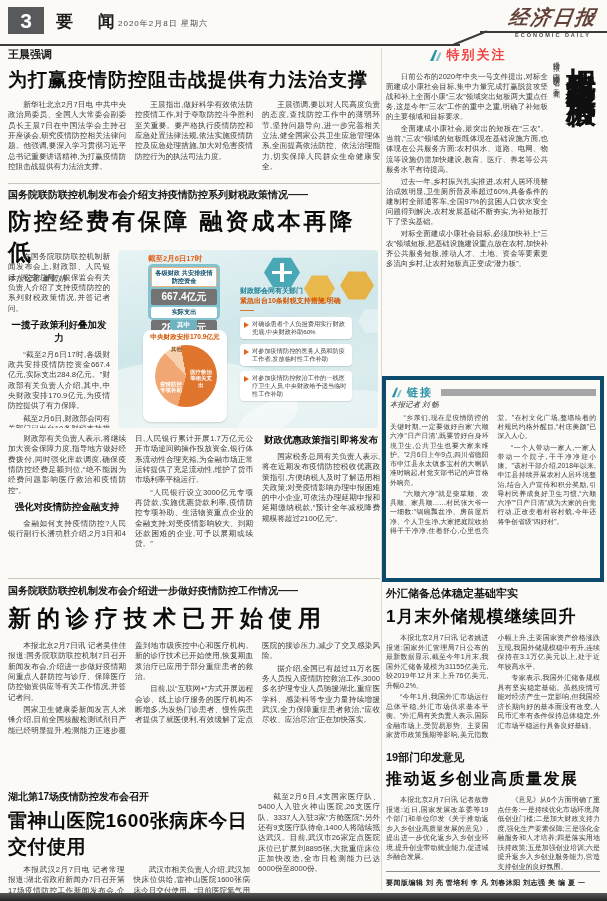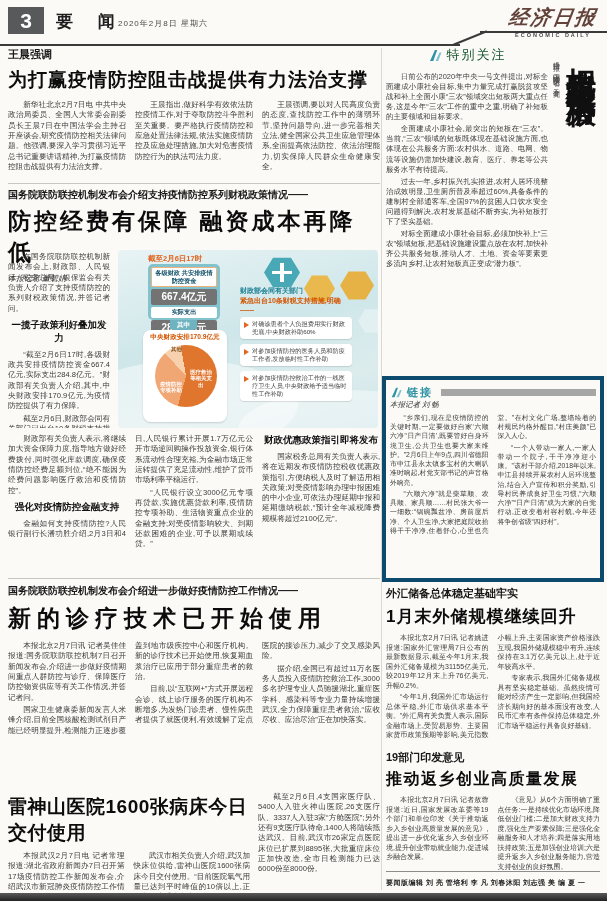--- a/index.html
+++ b/index.html
@@ -100,21 +100,21 @@
   .b-intro1{font-size:7px;font-weight:bold;color:#1b7f93;}
   .b-intro2{font-size:7px;font-weight:bold;color:#d35400;margin-bottom:4px;}
   .b-box{display:flex;background:#fff;border-radius:4px;padding:3px 4px;margin-bottom:5px;
          font-size:6.2px;line-height:1.3;color:#3a3a3a;box-shadow:0 1px 1px rgba(0,0,0,0.12);}
   .arrow{flex:none;width:0;height:0;border-left:5px solid #e2641e;
          border-top:3px solid transparent;border-bottom:3px solid transparent;margin:2px 3px 0 0;}
 
   
   #tebie{position:absolute;left:386px;top:46px;width:162px;}
   .box-head{display:flex;align-items:center;justify-content:center;gap:4px;margin-bottom:8px;}
-  .box-head-label{font-size:13px;font-weight:400;color:#14532d;letter-spacing:2px;}
+  .box-head-label{font-size:13px;font-weight:700;color:#ef4444;letter-spacing:2px;}
   #tebie .body-text{height:288px;font-size:7.4px;}
 
   #nongcun-byline{position:absolute;left:551px;top:56px;writing-mode:vertical-rl;
       text-orientation:upright;font-size:7px;color:#4a4a4a;letter-spacing:1px;height:210px;}
   #nongcun-headline{position:absolute;left:560px;top:44px;writing-mode:vertical-rl;
       text-orientation:upright;font-size:30px;font-weight:900;color:#101010;
       letter-spacing:3px;height:392px;}
 
   #lianjie-box{position:absolute;left:382px;top:376px;width:222px;height:206px;
       border:4px solid #0c4a6e;background:#fbfaf7;padding:5px 4px 4px 4px;}
@@ -242,20 +242,21 @@
     <div class="body-text cols3" data-name="article-body">
       <p data-name="paragraph">本报北京2月7日讯 记者吴佳佳报道:国务院联防联控机制7日召开新闻发布会,介绍进一步做好疫情期间重点人群防控与诊疗、保障医疗防控物资供应等有关工作情况,并答记者问。</p>
       <p data-name="paragraph">国家卫生健康委新闻发言人米锋介绍,目前全国核酸检测试剂日产能已经明显提升,检测能力正逐步覆盖到地市级疾控中心和医疗机构。新的诊疗技术已开始使用,恢复期血浆治疗已应用于部分重症患者的救治。</p>
       <p data-name="paragraph">目前,以“互联网+”方式开展远程会诊、线上诊疗服务的医疗机构不断增多,为发热门诊患者、慢性病患者提供了就医便利,有效缓解了定点医院的接诊压力,减少了交叉感染风险。</p>
       <p data-name="paragraph">据介绍,全国已有超过11万名医务人员投入疫情防控救治工作,3000多名护理专业人员驰援湖北,重症医学科、感染科等专业力量持续增援武汉,全力保障重症患者救治,“应收尽收、应治尽治”正在加快落实。</p>
     </div>
   </div>
 
   <div id="artD" data-name="article-leishenshan">
     <div id="artD-left" data-name="article-main">
+      <div class="kicker" data-name="kicker">湖北第17场疫情防控发布会召开</div>
       <div class="headline" data-name="headline">雷神山医院1600张病床今日交付使用</div>
       <div class="body-text cols2" data-name="article-body">
         <p data-name="paragraph">本报武汉2月7日电 记者常理报道:湖北省政府新闻办7日召开第17场疫情防控工作新闻发布会,介绍武汉市新冠肺炎疫情防控工作情况。</p>
         <p data-name="paragraph">武汉市相关负责人介绍,武汉加快床位供给,雷神山医院1600张病床今日交付使用。“目前医院氧气用量已达到平时峰值的10倍以上,正全力保障重症患者救治需要。”</p>
       </div>
     </div>
     <div id="artD-side" class="body-text" data-name="article-side-column">
       <p data-name="paragraph">截至2月6日,4支国家医疗队、5400人入驻火神山医院,26支医疗队、3337人入驻3家“方舱医院”;另外还有9支医疗队待命,1400人将陆续抵达武汉。目前,武汉市26家定点医院床位已扩展到8895张,大批重症床位正加快改造,全市日检测能力已达6000份至8000份。</p>
     </div>
   </div>

